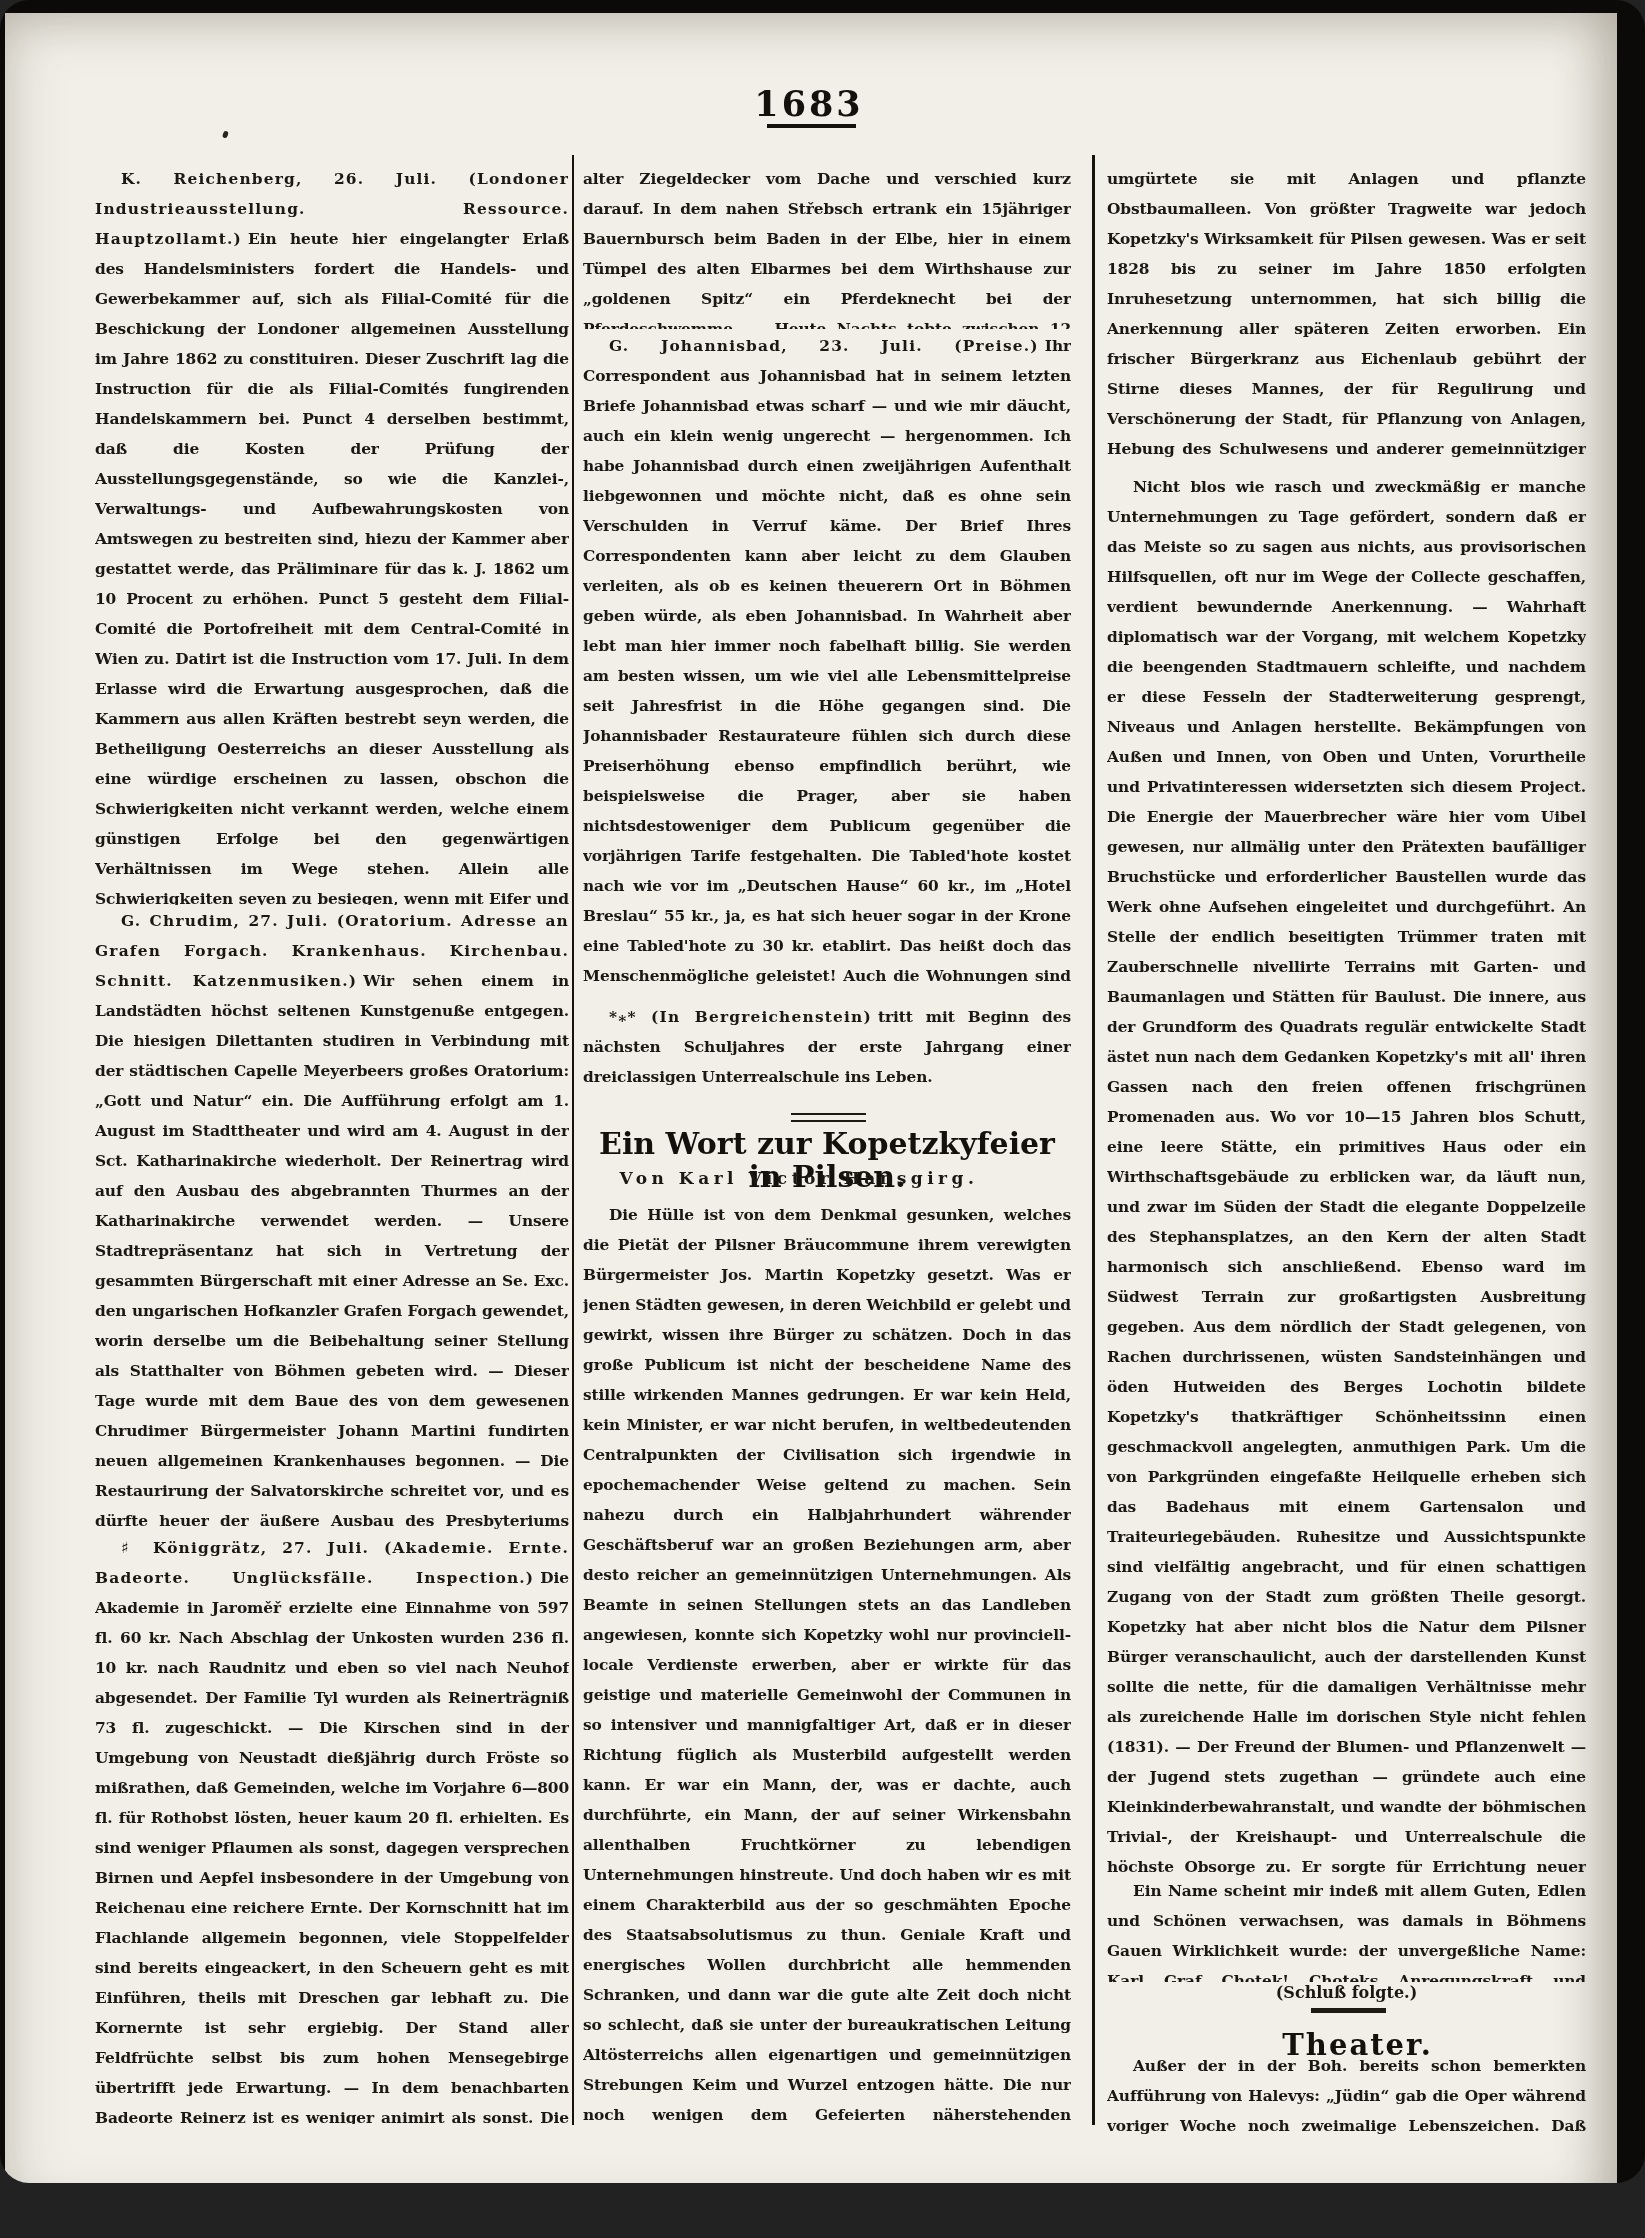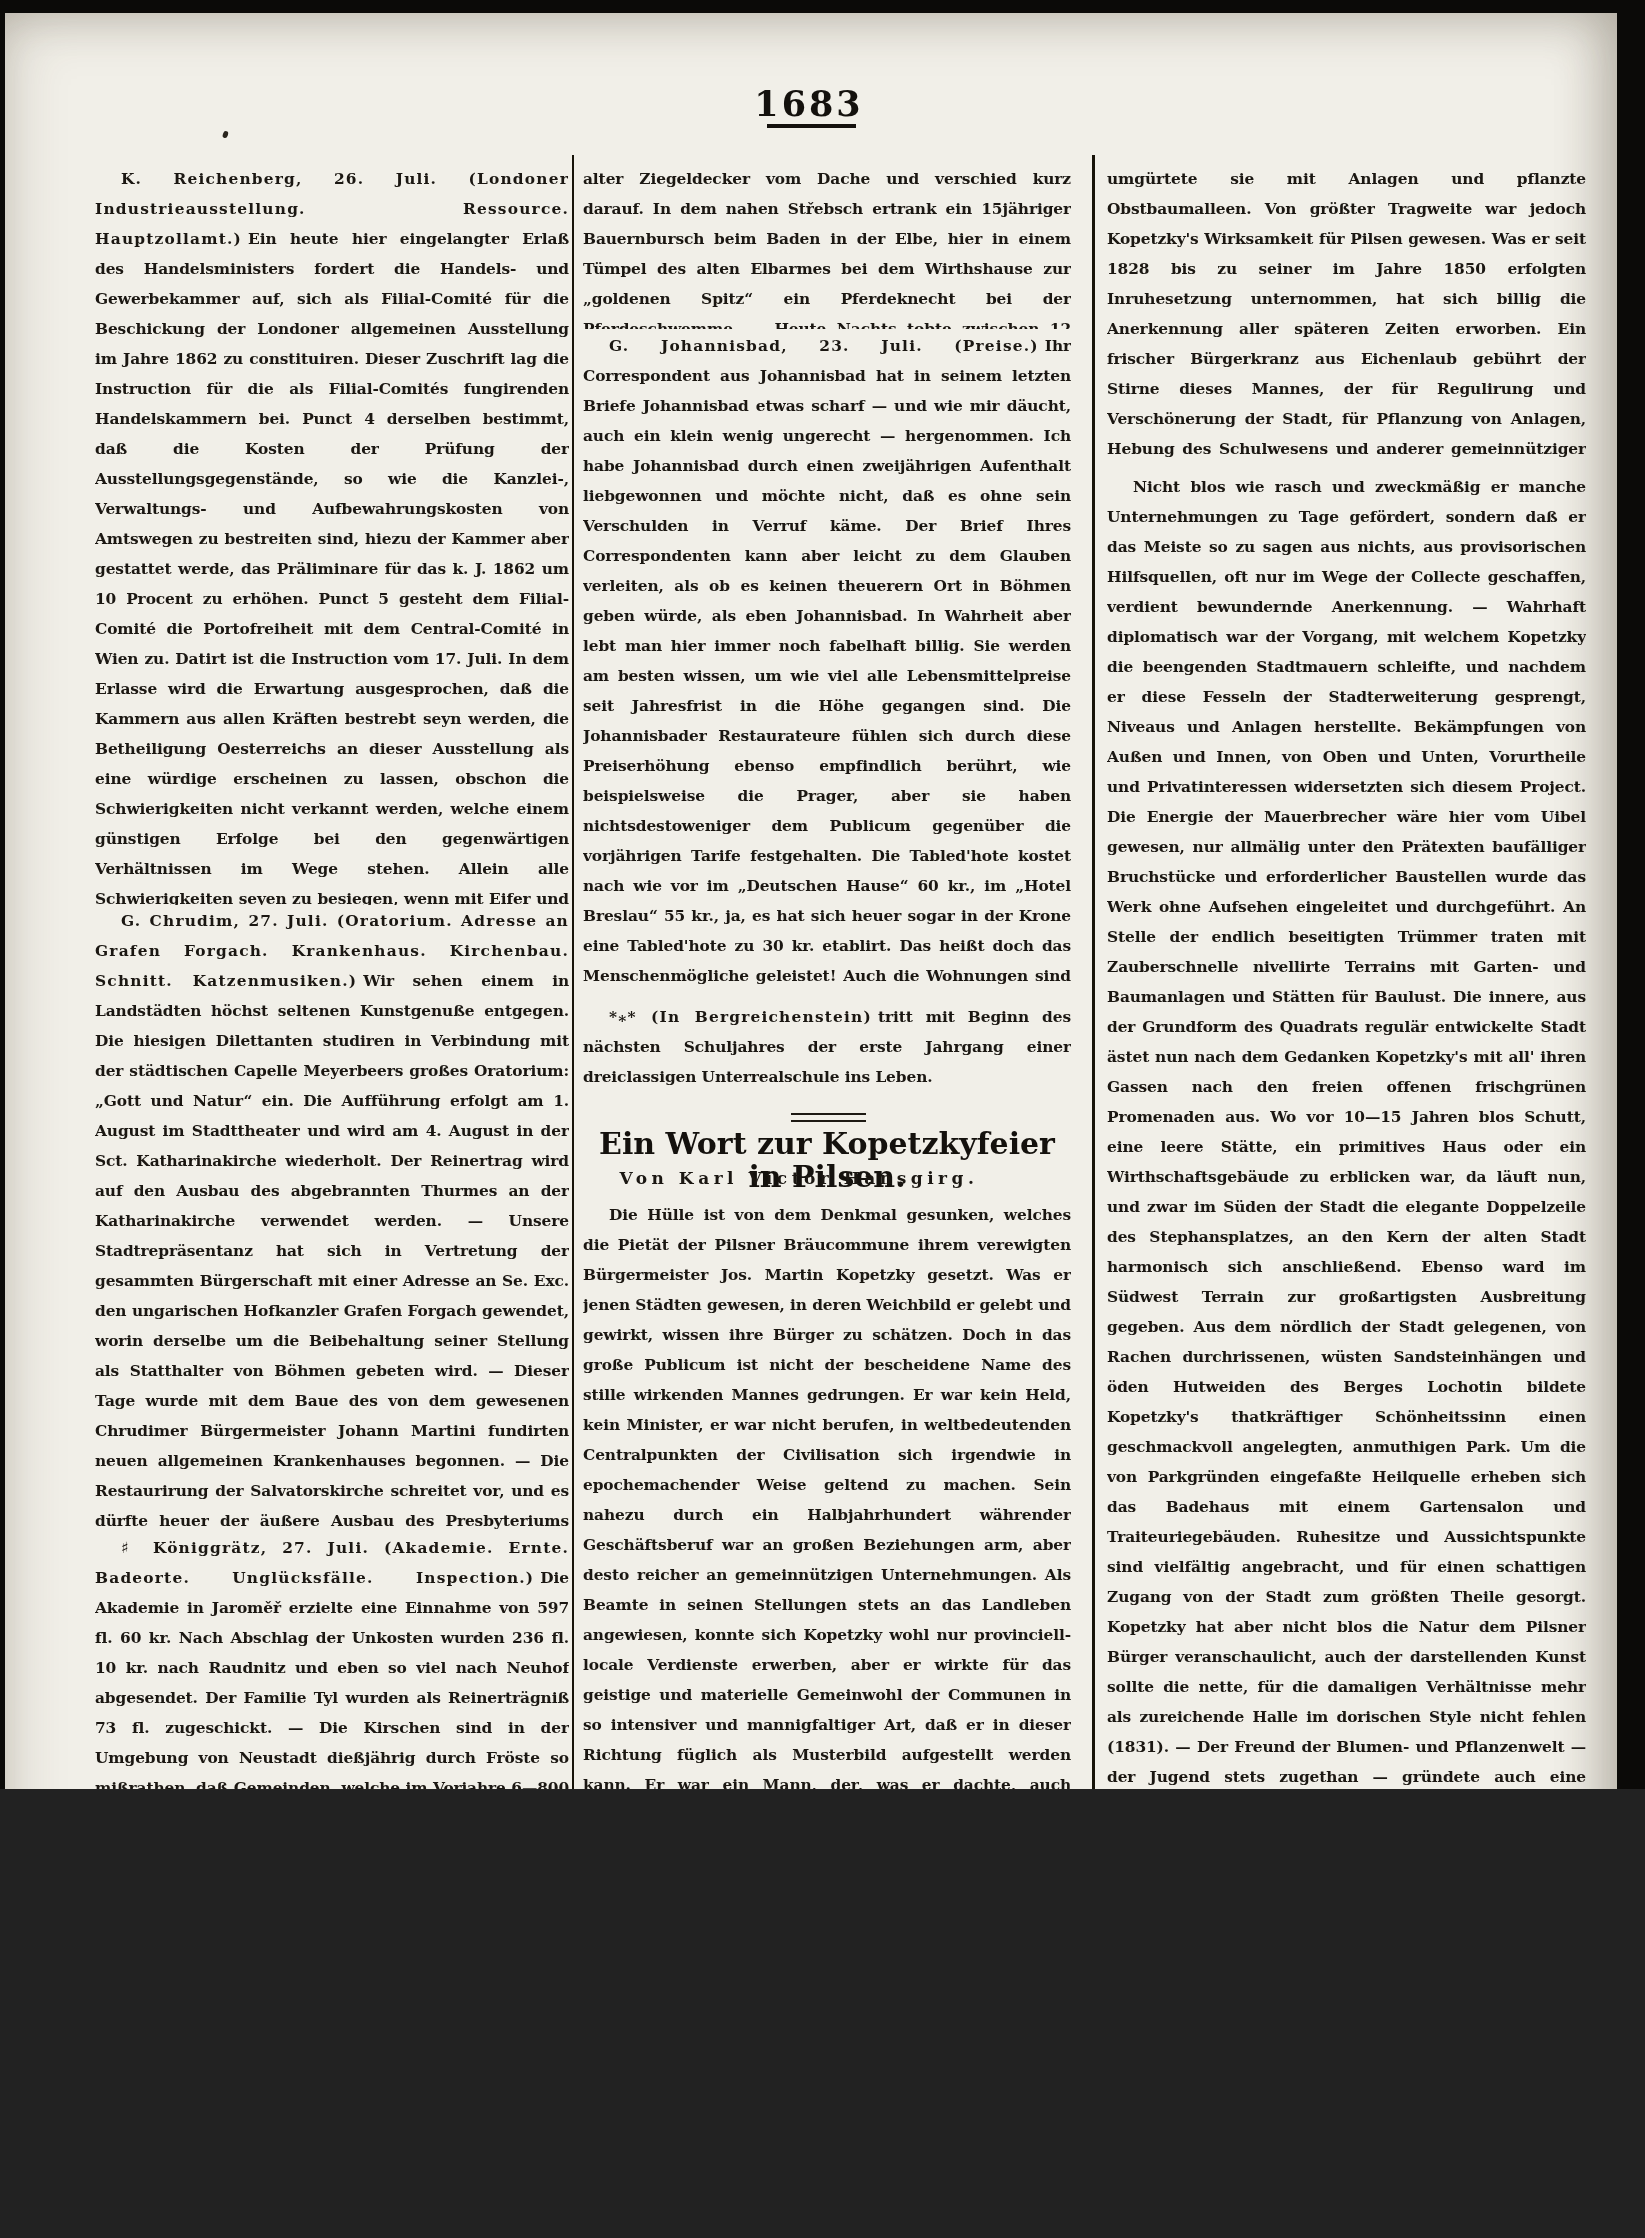--- a/index.html
+++ b/index.html
@@ -1,18 +1,18 @@
 <!DOCTYPE html>
 <html style="font-size:8px"><head>
 <meta charset="utf-8">
 <title>1683</title>
 <style>
   html,body{margin:0;padding:0;background:#222;}
-  .scan-page{position:relative;width:1645px;height:1789px;background:#0b0a08;overflow:hidden;
-             font-family:"DejaVu Serif","Liberation Serif",serif;}
+  .scan-page{position:relative;width:1645px;height:2183px;background:#0b0a08;overflow:hidden;
+             font-family:"DejaVu Serif","Liberation Serif",serif;border-radius:29px;}
   .paper{position:absolute;left:5px;top:13px;width:1612px;height:2205px;
          background:#f1efe8;
          box-shadow:inset 0 0 60px rgba(70,60,40,.25), inset -20px 0 45px rgba(60,50,35,.18);}
   .pagenum{position:absolute;left:722px;top:70px;width:164px;text-align:center;
            font-size:35px;font-weight:bold;color:#14110d;letter-spacing:3px;}
   .pagenum-rule{position:absolute;left:762px;top:111px;width:89px;height:3.5px;background:#14110d;}
   .colrule{position:absolute;top:142px;height:1970px;background:#171309;}
   .colrule.r1{left:567px;width:2px;}
   .colrule.r2{left:1087px;width:3px;}
   .par{position:absolute;margin:0;text-align:justify;color:#1b1712;

